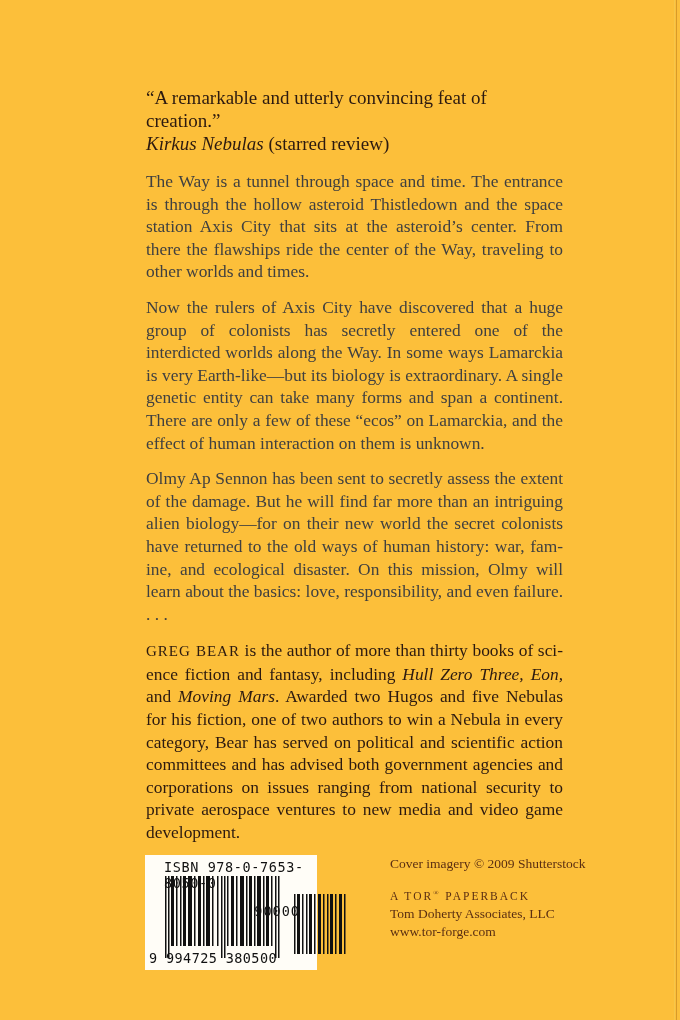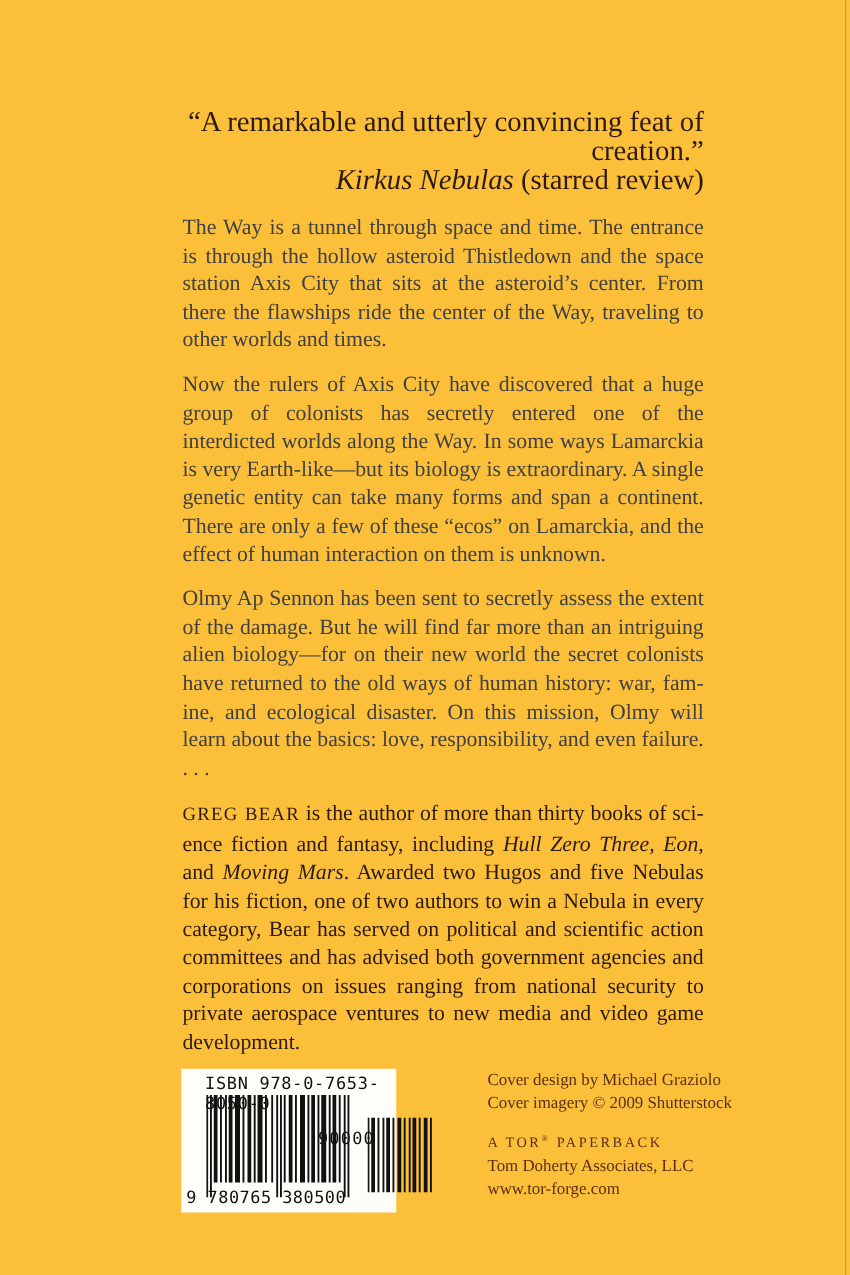--- a/index.html
+++ b/index.html
@@ -15,21 +15,21 @@
     background: #d89a2a;
   }
   .edge-line2 {
     position: absolute; right: 5px; top: 0; width: 1px; height: 1020px;
     background: #f6c64c;
   }
   .blurb {
     position: absolute; left: 146px; top: 86px; width: 417px;
   }
   .quote {
-    text-align: right; font-size: 23px; line-height: 23px; color: #2c1a10;
+    text-align: left; font-size: 19px; line-height: 23px; color: #2c1a10;
   }
   .quote .src { font-style: italic; }
   p.body {
     margin: 0; font-size: 17.4px; line-height: 22.6px; text-align: justify;
     color: #404040;
     hyphens: manual;
   }
   p.body + p.body { margin-top: 13px; }
   .para1 { margin-top: 15px !important; }
   .bio { color: #2c1a10 !important; margin-top: 14px !important; }
@@ -130,23 +130,22 @@
         <rect x="20" y="0" width="1.5" height="60"></rect>
       <rect x="24" y="0" width="3" height="60"></rect>
         <rect x="29" y="0" width="1.5" height="60"></rect>
       <rect x="33" y="0" width="1.5" height="60"></rect>
         <rect x="36" y="0" width="3" height="60"></rect>
       <rect x="41" y="0" width="1.5" height="60"></rect>
         <rect x="45" y="0" width="3" height="60"></rect>
       <rect x="50" y="0" width="1.5" height="60"></rect>
     </g>
   </svg>
-  <div class="ean-num"><span>9</span>&nbsp;<span>780765</span>&nbsp;<span>380500</span></div>
+  <div class="ean-num"><span>9</span>&nbsp;<span>994725</span>&nbsp;<span>380500</span></div>
 </div>
 
 <div class="credits">
-  <div>Cover design by Michael Graziolo</div>
   <div>Cover imagery © 2009 Shutterstock</div>
   <div class="gap"></div>
   <div class="tor"><span>A TOR</span><sup>®</sup><span> PAPERBACK</span></div>
   <div>Tom Doherty Associates, LLC</div>
   <div>www.tor-forge.com</div>
 </div>
 
 </body></html>

